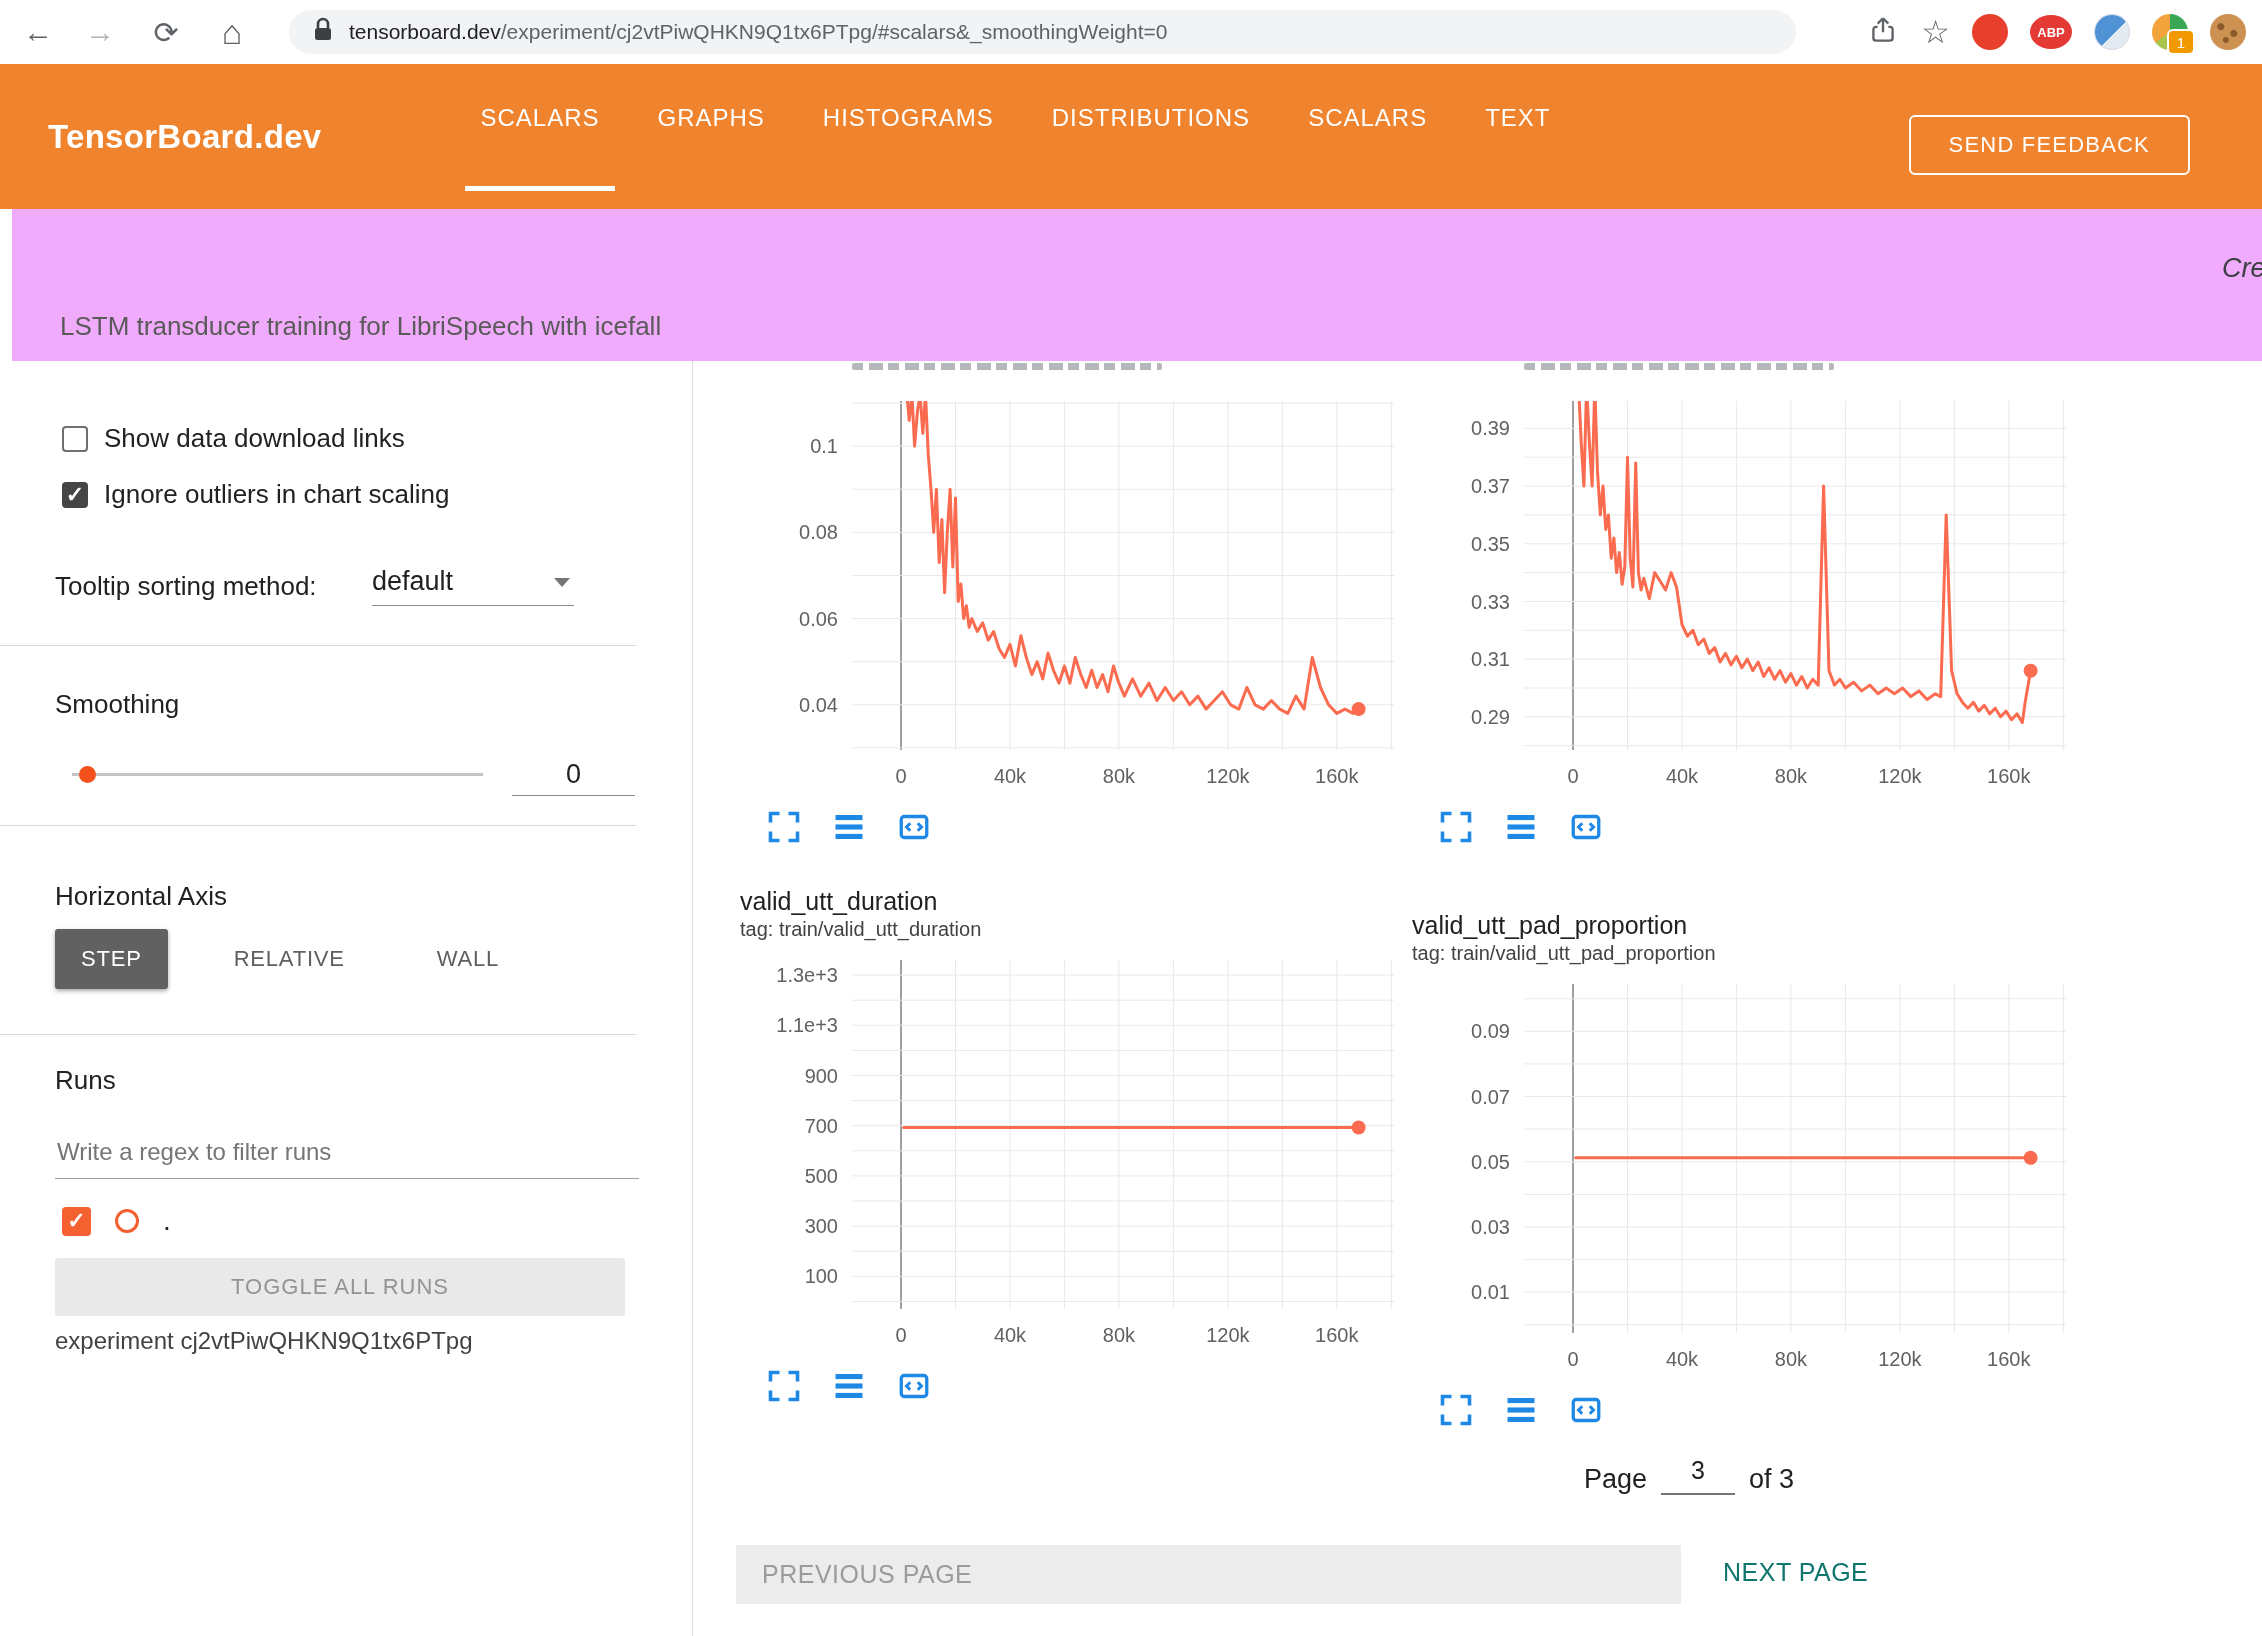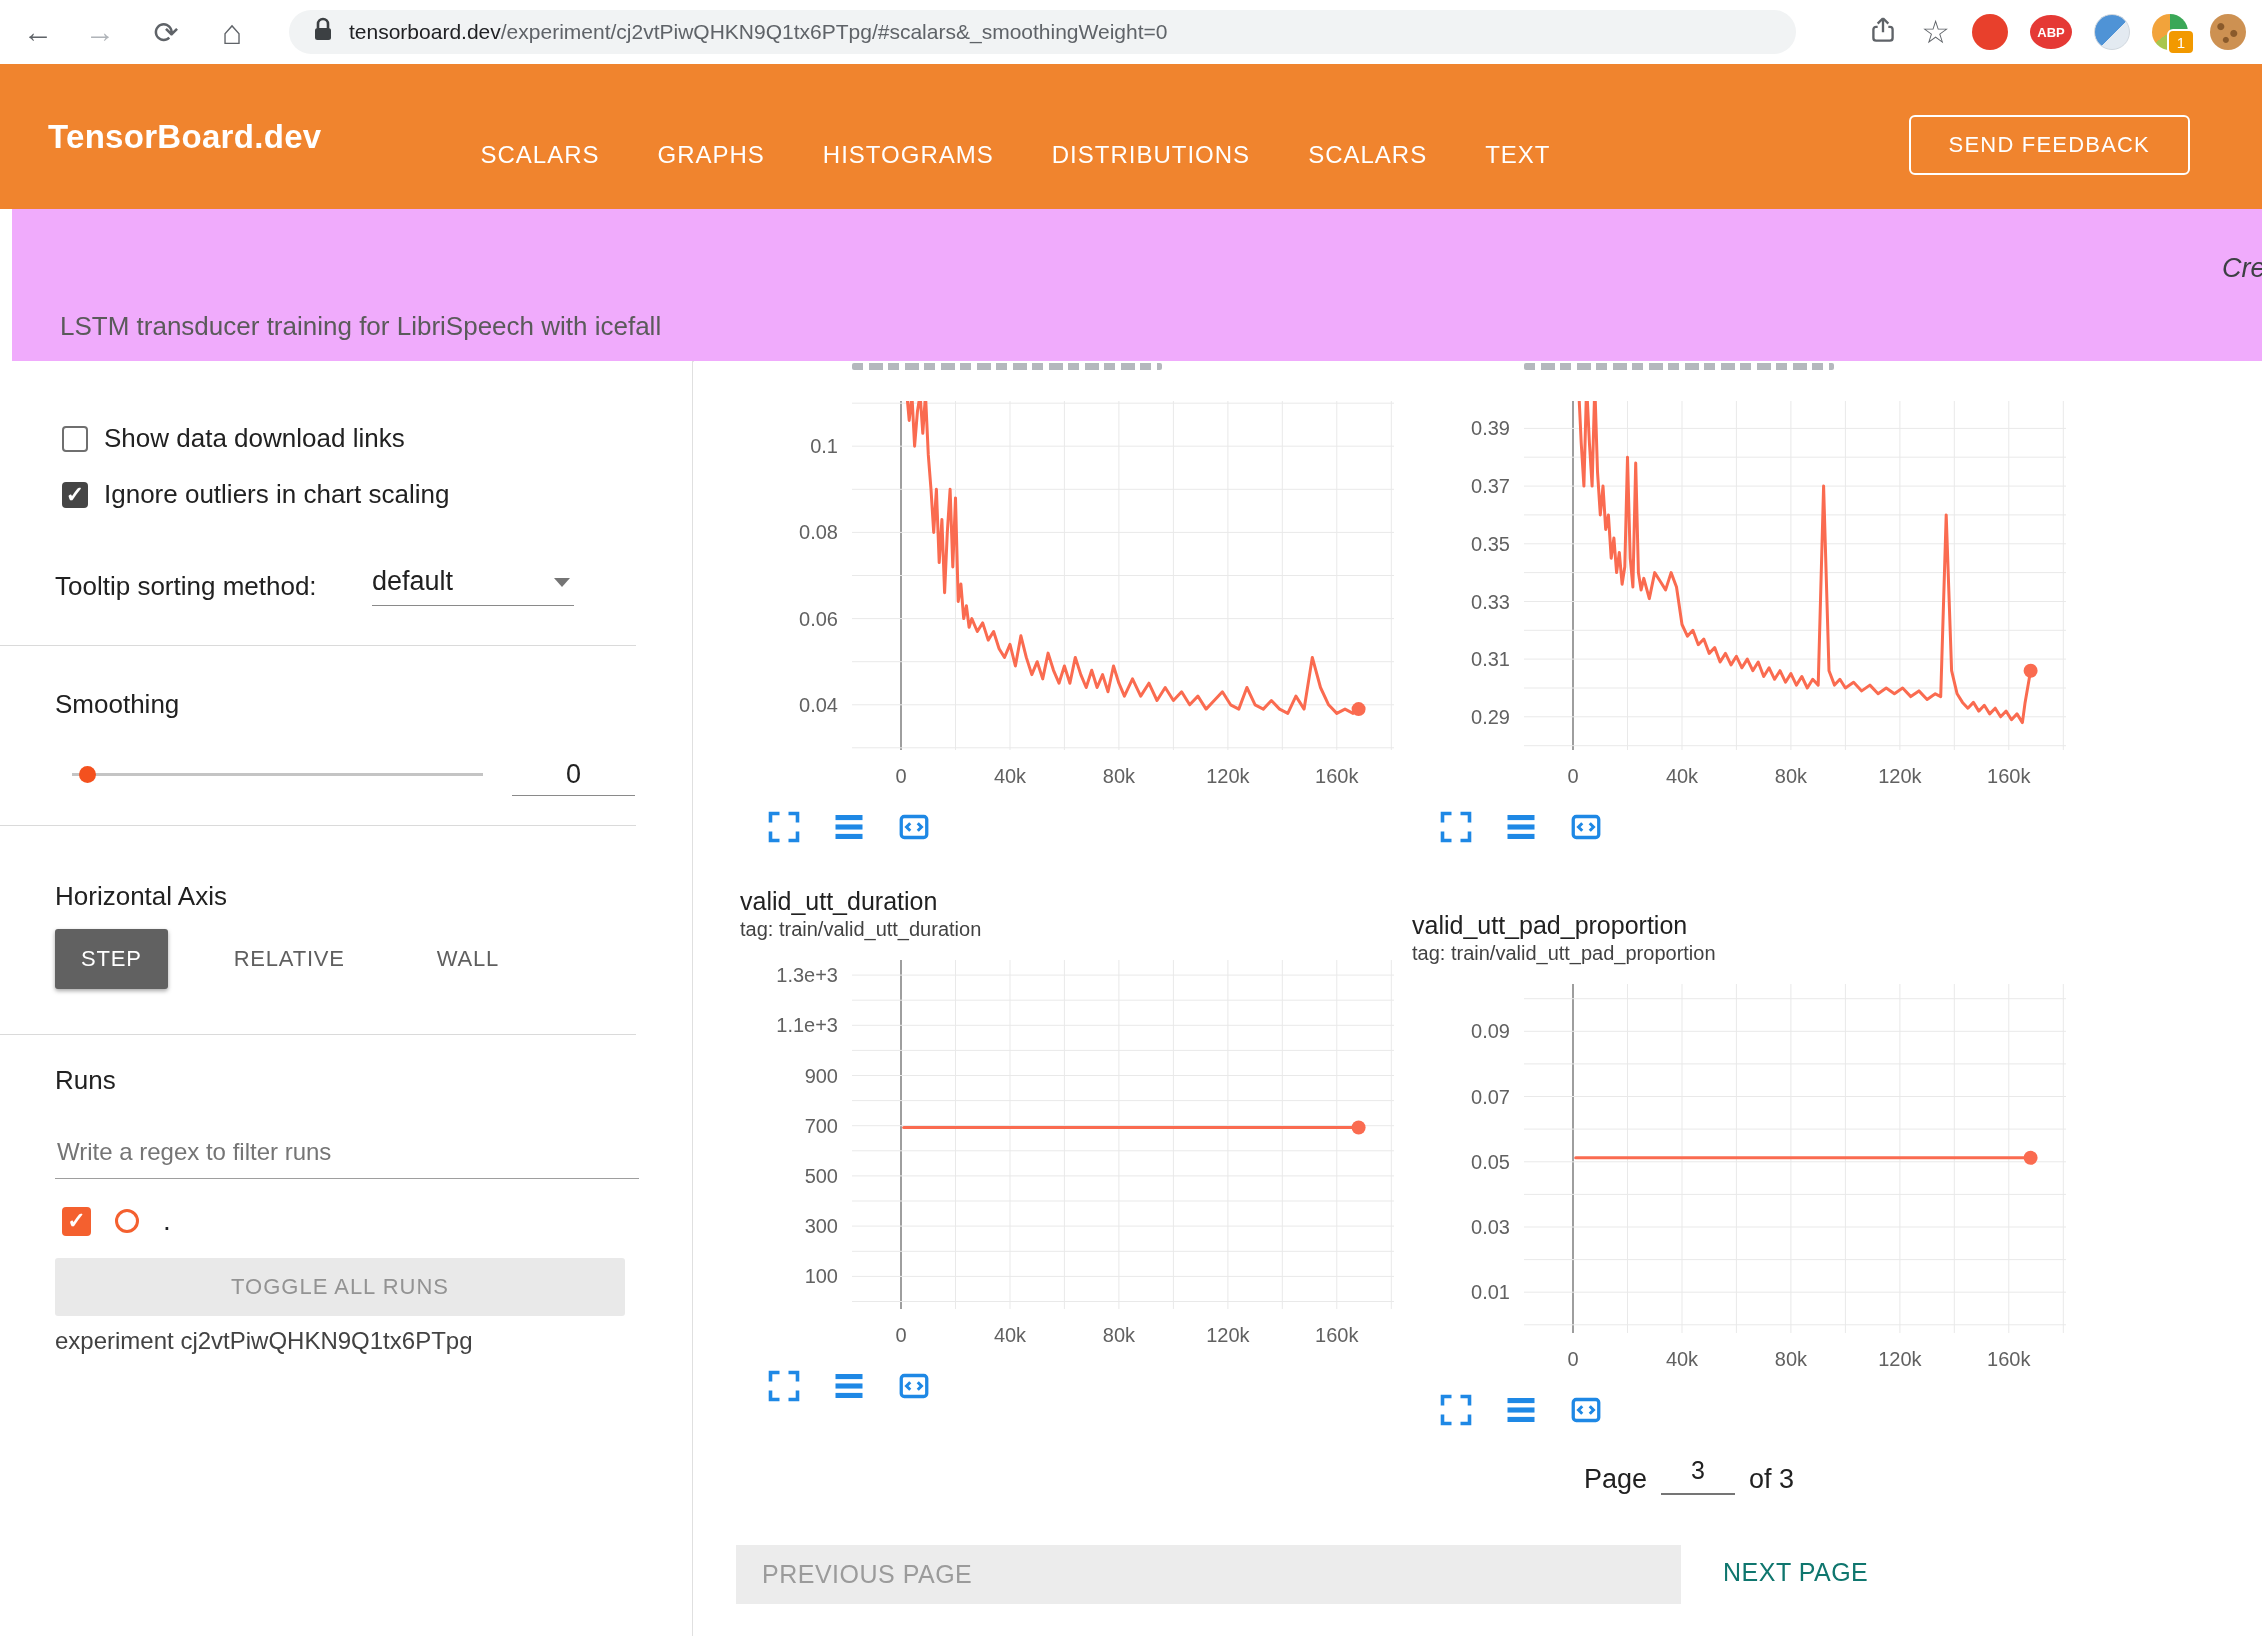--- a/index.html
+++ b/index.html
@@ -28,21 +28,21 @@
       radial-gradient(circle at 30% 35%, #8a5a2b 3px, transparent 4px),
       radial-gradient(circle at 66% 54%, #8a5a2b 3px, transparent 4px),
       radial-gradient(circle at 44% 72%, #8a5a2b 2.5px, transparent 3.5px),
       #cd9152;}
   .star{font-size:32px;color:#5f6368;cursor:pointer;}
 
   
   .tb-header{position:absolute;top:64px;left:0;right:0;height:145px;background:#f0842e;
              display:flex;align-items:center;}
   .logo{margin-left:48px;font-size:33px;font-weight:bold;color:#fff;letter-spacing:.3px;}
-  .tabs{display:flex;margin-left:130px;height:108px;align-items:flex-start;}
+  .tabs{display:flex;margin-left:130px;height:108px;align-items:flex-end;}
   .tab{position:relative;height:145px;display:flex;align-items:center;padding:0 29px;
        color:#fff;font-size:24px;letter-spacing:1px;cursor:pointer;}
   .tab.active::after{content:"";position:absolute;left:14px;right:14px;bottom:0;height:5px;background:#fff;}
   .feedback{position:absolute;right:72px;top:51px;height:60px;padding:8px 38px;background:transparent;
             border:2px solid #fff;border-radius:6px;color:#fff;font-size:22px;letter-spacing:1.2px;
             font-family:inherit;cursor:pointer;}
 
   
   .subheader{position:absolute;top:209px;left:12px;right:0;height:152px;background:#f0abfc;
              box-shadow:0 1px 0 #e6e6e6;}

